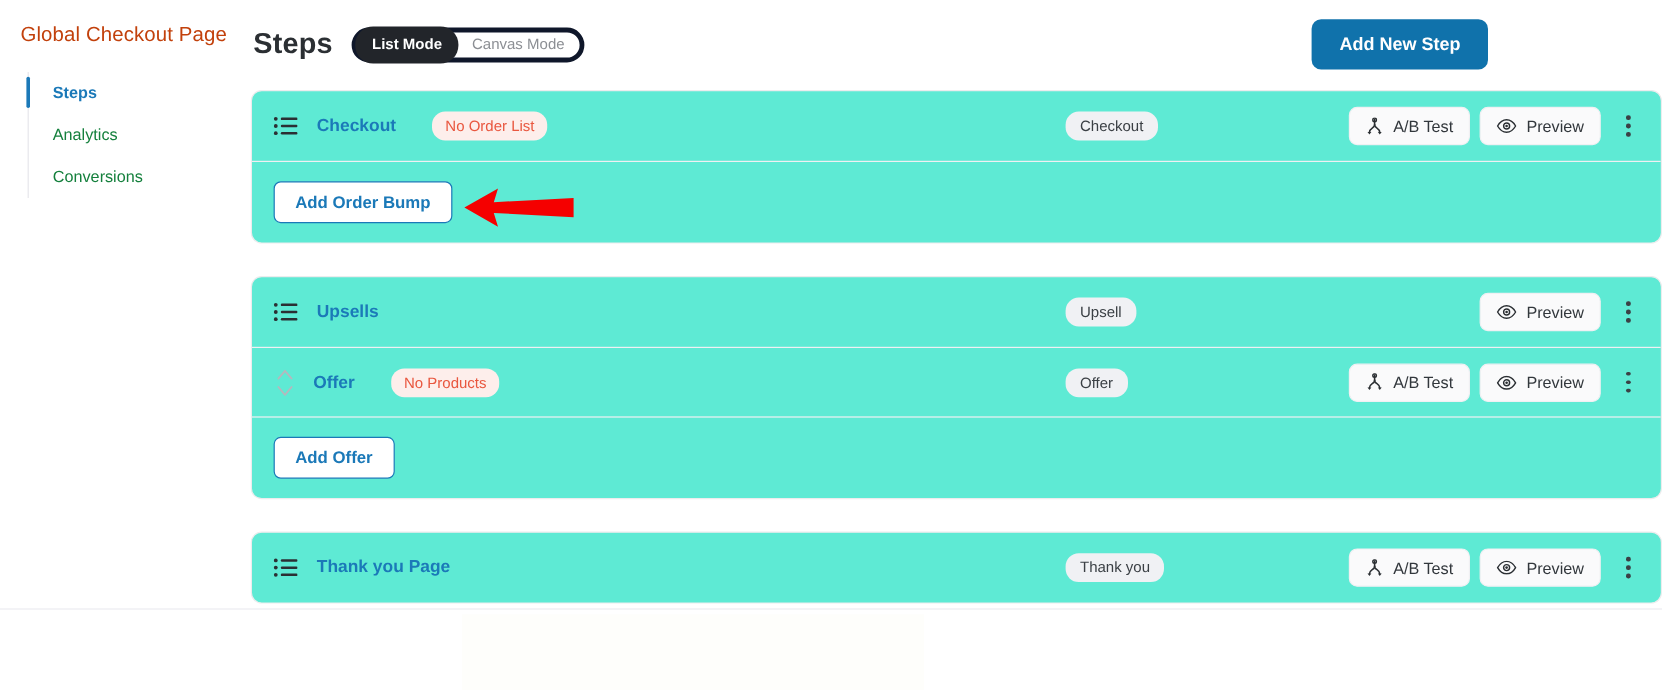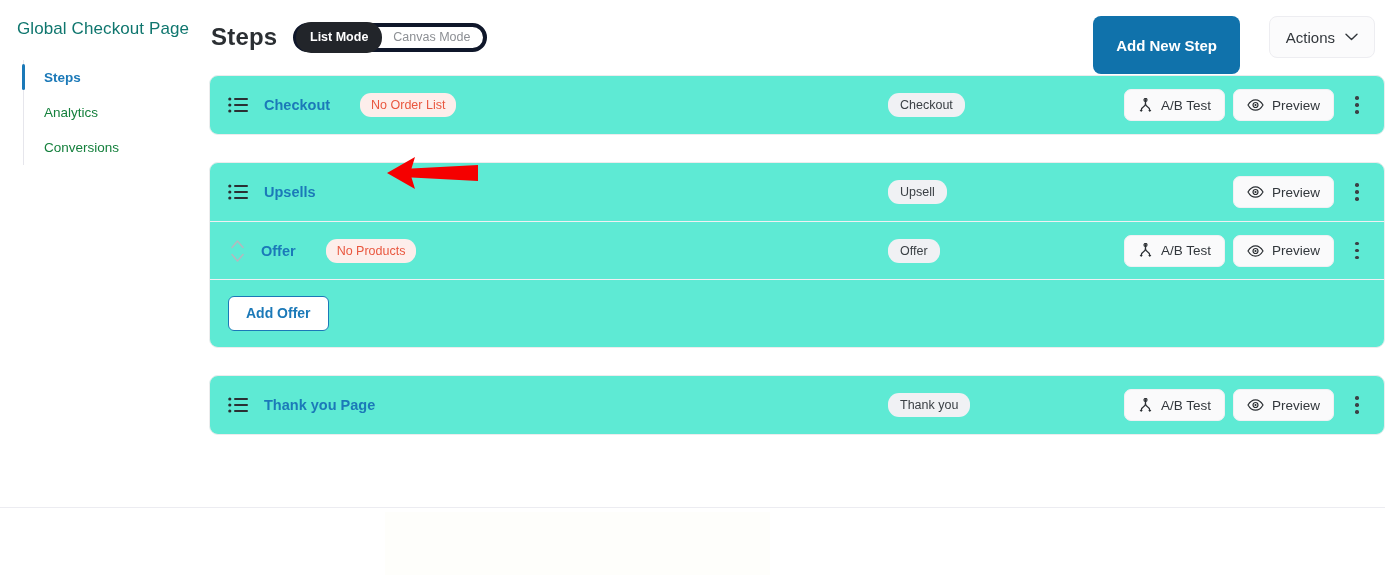--- a/index.html
+++ b/index.html
@@ -44,21 +44,21 @@
     left: 0; top: 0;
     width: 209px;
     height: 575px;
   }
 
   .page-title {
     position: absolute;
     left: 17px;
     top: 19px;
     font-size: 17px;
-    color: #0f766e;
+    color: #c2410c;
     letter-spacing: .1px;
     white-space: nowrap;
   }
 
   .side-nav {
     position: absolute;
     left: 23px;
     top: 60px;
     width: 170px;
     border-left: 1px solid #e6e6ec;
@@ -138,21 +138,21 @@
     margin: -1px 0 -1px -1px;
     height: 31px;
     line-height: 31px;
   }
   .mode-opt:not(.active) { font-weight: 400; padding: 0 13px 13px 11px; }
 
   .btn-primary {
     position: absolute;
     right: 145px;
     top: 16px;
-    height: 58px;
+    height: 42px;
     padding: 12px 23px;
     background: #1072ab;
     color: #ffffff;
     font-size: 15px;
     font-weight: 600;
     border: none;
     border-radius: 8px;
     cursor: pointer;
     white-space: nowrap;
     font-family: "Liberation Sans", sans-serif;
@@ -329,26 +329,20 @@
 
       <div class="steps-heading">Steps</div>
 
       <div class="mode-toggle">
         <div class="mode-opt active">List Mode</div>
         <div class="mode-opt">Canvas Mode</div>
       </div>
 
       <button class="btn-primary">Add New Step</button>
 
-      <button class="btn-actions">
-        <span>Actions</span>
-        <svg class="chev-down" viewBox="0 0 13 8">
-          <path d="M1 1.3 L6.5 6.6 L12 1.3" fill="none" stroke="#32373c" stroke-width="1.4" stroke-linecap="round" stroke-linejoin="round"></path>
-        </svg>
-      </button>
     </div>
 
     <div class="cards" id="cards">
         <div class="card">
           <div class="row">
       <div class="lead">
         <svg class="list-icon" viewBox="0 0 20 16">
     <circle cx="1.8" cy="2" r="1.6" fill="#2b2f33"></circle>
     <circle cx="1.8" cy="8" r="1.6" fill="#2b2f33"></circle>
     <circle cx="1.8" cy="14" r="1.6" fill="#2b2f33"></circle>
@@ -380,20 +374,23 @@
   </svg>
       <span>Preview</span>
     </button>
               <div class="kebab">
     <i></i>
     <i></i>
     <i></i>
   </div>
       </div>
     </div>
+          <div class="row row-action">
+         <button class="btn-outline">Add Order Bump</button>
+       </div>
         </div>
         <div class="card">
           <div class="row">
       <div class="lead">
         <svg class="list-icon" viewBox="0 0 20 16">
     <circle cx="1.8" cy="2" r="1.6" fill="#2b2f33"></circle>
     <circle cx="1.8" cy="8" r="1.6" fill="#2b2f33"></circle>
     <circle cx="1.8" cy="14" r="1.6" fill="#2b2f33"></circle>
     <rect x="6" y="1" width="14" height="2.1" rx="1" fill="#2b2f33"></rect>
     <rect x="6" y="7" width="14" height="2.1" rx="1" fill="#2b2f33"></rect>

